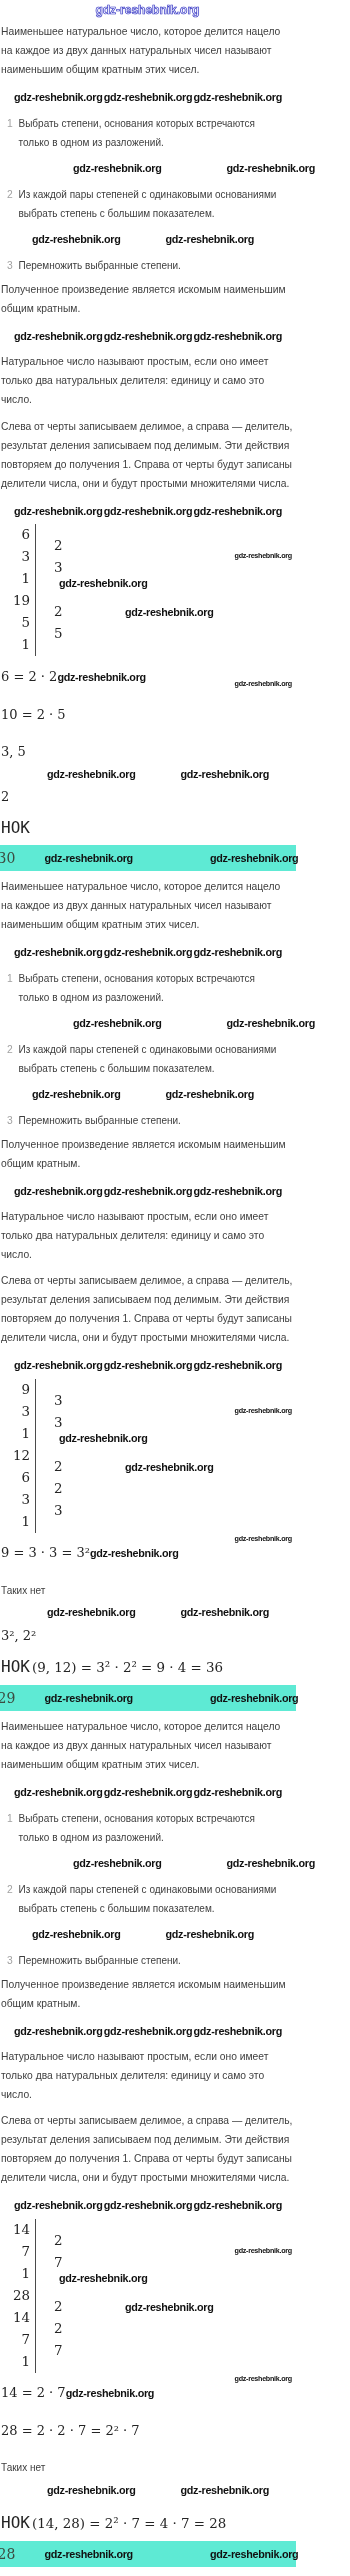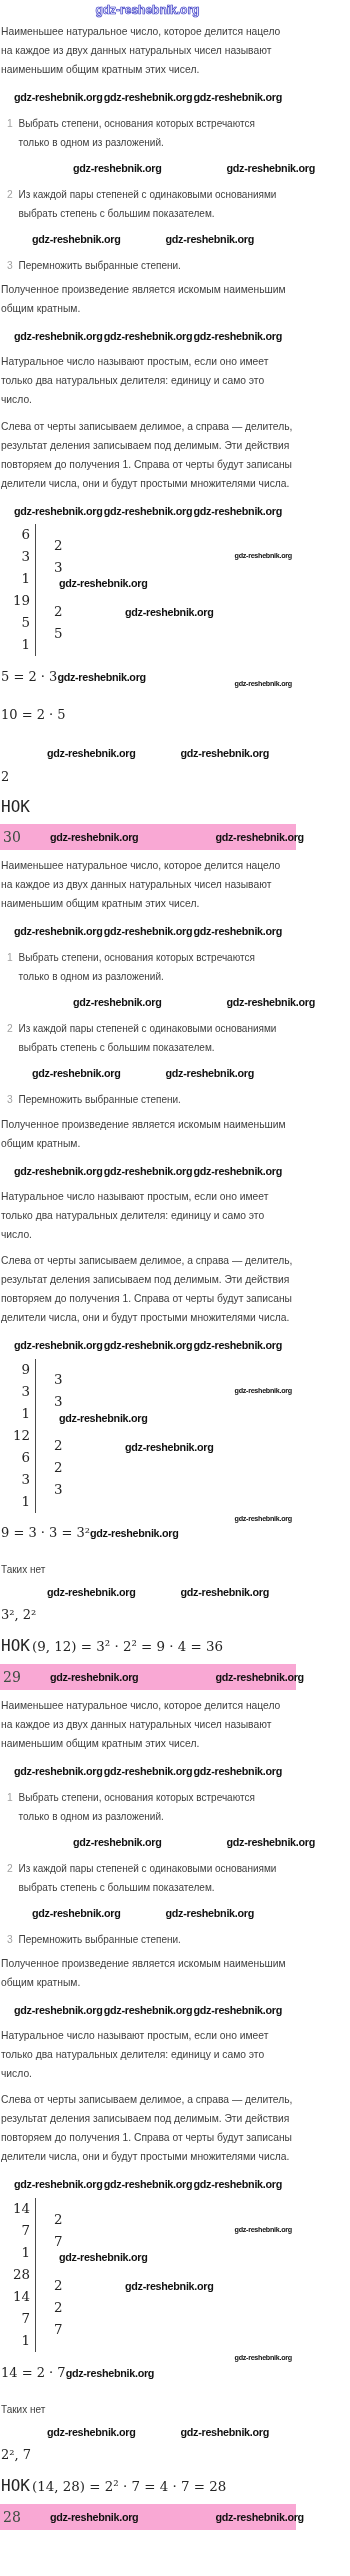--- a/index.html
+++ b/index.html
@@ -116,26 +116,27 @@
     align-items:baseline;
   }
   .nok{
     font-family:"DejaVu Sans Mono","Liberation Mono",monospace;
     font-size:16px;
     letter-spacing:0px;
     color:#242424;
     margin-right:2.1px;
   }
   .answer-box{
-    background:#f9a8d4;
+    background:#5eead4;
     min-height:24px;
     display:flex;
     align-items:center;
     margin:3.1px -2.1px 6.2px -1px;
     padding:1px 3.1px;
+    justify-content:center;
   }
   .answer-val{
     font-family:"DejaVu Serif","Liberation Serif",serif;
     font-size:14px;
     color:#3c4c41;
   }
   .answer-box .wm{margin-left:29px;}
   .answer-box .wm + .wm{margin-left:77px;}
 </style>
 </head>
@@ -209,28 +210,29 @@
               <span class="l-num">1</span>
             </div>
             <div class="l-right math">
               <span class="l-div">2</span>
               <span class="l-div">5</span>
             </div>
           </div>
         </div>
     <div class="factors-host">
           <div class="factor-line math">
-            <span>5 = 2 · 3</span>
+            <span>6 = 2 · 2</span>
             <span class="wm">gdz-reshebnik.org</span>
           </div>
           <div class="factor-line math">
             <span>10 = 2 · 5</span>
           </div>
         </div>
     <div class="middles-host">
+          <div class="middle-line math">3, 5</div>
           <div class="mid-wm">
             <span class="wm">gdz-reshebnik.org</span>
             <span class="wm">gdz-reshebnik.org</span>
           </div>
           <div class="middle-line math">2</div>
         </div>
 
     <div class="formula math">
       <span class="nok b-nok">НОК</span>
     </div>
@@ -409,28 +411,30 @@
               <span class="l-div">2</span>
               <span class="l-div">7</span>
             </div>
           </div>
         </div>
     <div class="factors-host">
           <div class="factor-line math">
             <span>14 = 2 · 7</span>
             <span class="wm">gdz-reshebnik.org</span>
           </div>
+          <div class="factor-line math">
+            <span>28 = 2 · 2 · 7 = 2² · 7</span>
+          </div>
         </div>
     <div class="middles-host">
           <div class="middle-line text">Таких нет</div>
           <div class="mid-wm">
             <span class="wm">gdz-reshebnik.org</span>
             <span class="wm">gdz-reshebnik.org</span>
           </div>
-          <div class="middle-line math">2², 7</div>
         </div>
 
     <div class="formula math">
       <span class="nok b-nok">НОК</span>
       <span class="b-expr">(14, 28)  =  2² · 7 = 4 · 7 = 28</span>
     </div>
     <div class="answer-box">
       <span class="answer-val b-answer">28</span>
       <span class="wm">gdz-reshebnik.org</span>
       <span class="wm">gdz-reshebnik.org</span>

